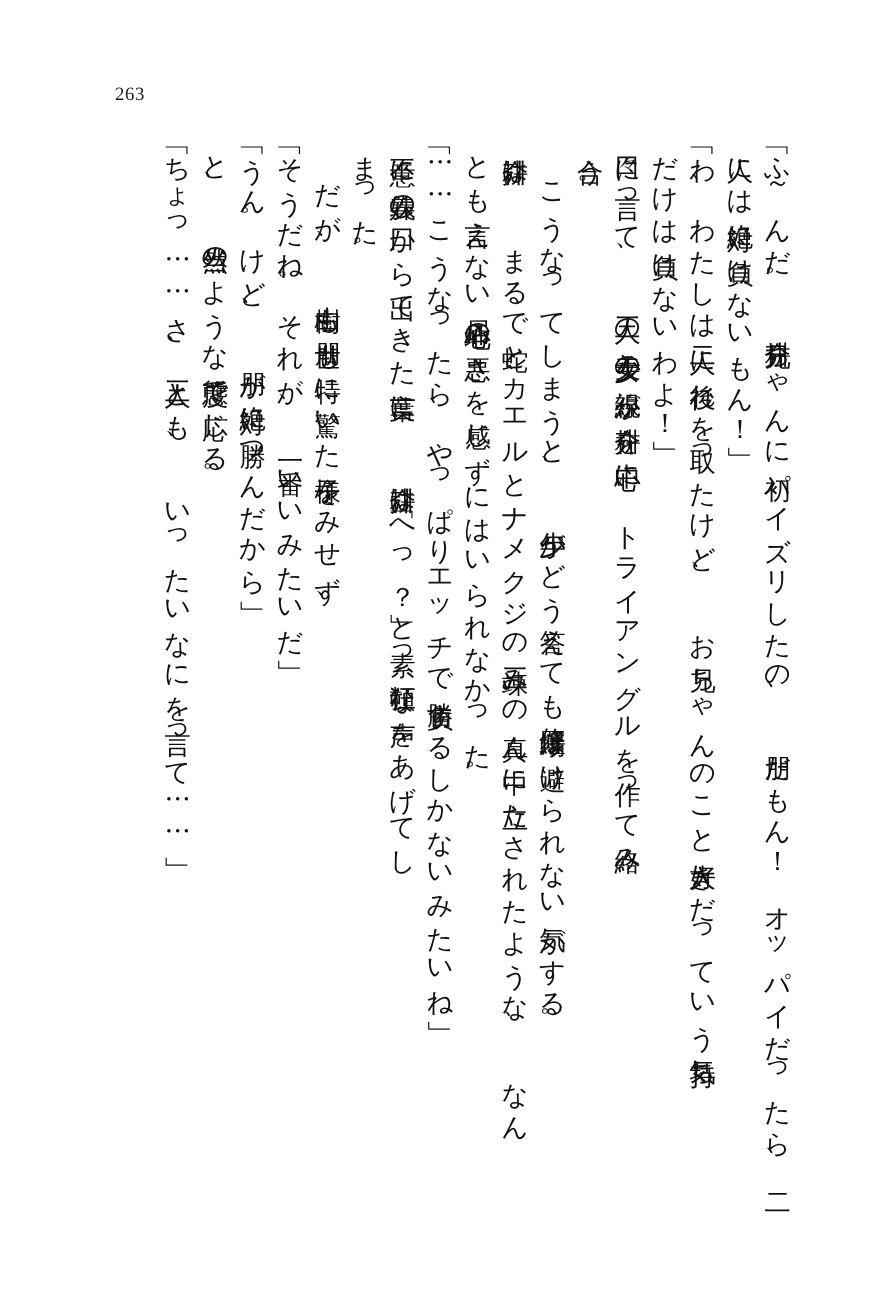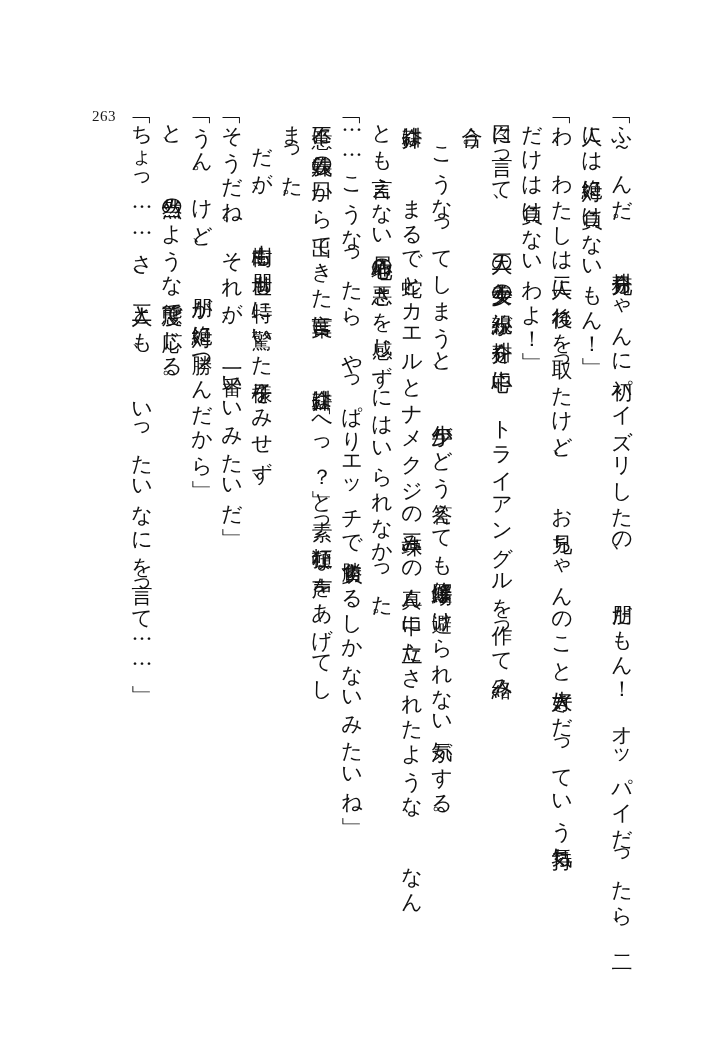--- a/index.html
+++ b/index.html
@@ -22,21 +22,20 @@
     box-sizing: border-box;
   }
   .page-number {
     position: absolute;
     top: 68px;
     left: 92px;
     font-size: 15px;
     letter-spacing: 0.5px;
     font-family: "Liberation Serif", "DejaVu Serif", serif;
     color: #1a1a1a;
-    margin-top: 40px;
   }
   .text-body {
     position: absolute;
     top: 110px;
     right: 74px;
     height: 610px;
     width: 566px;
     display: flex;
     flex-direction: row-reverse;
     align-items: flex-start;

